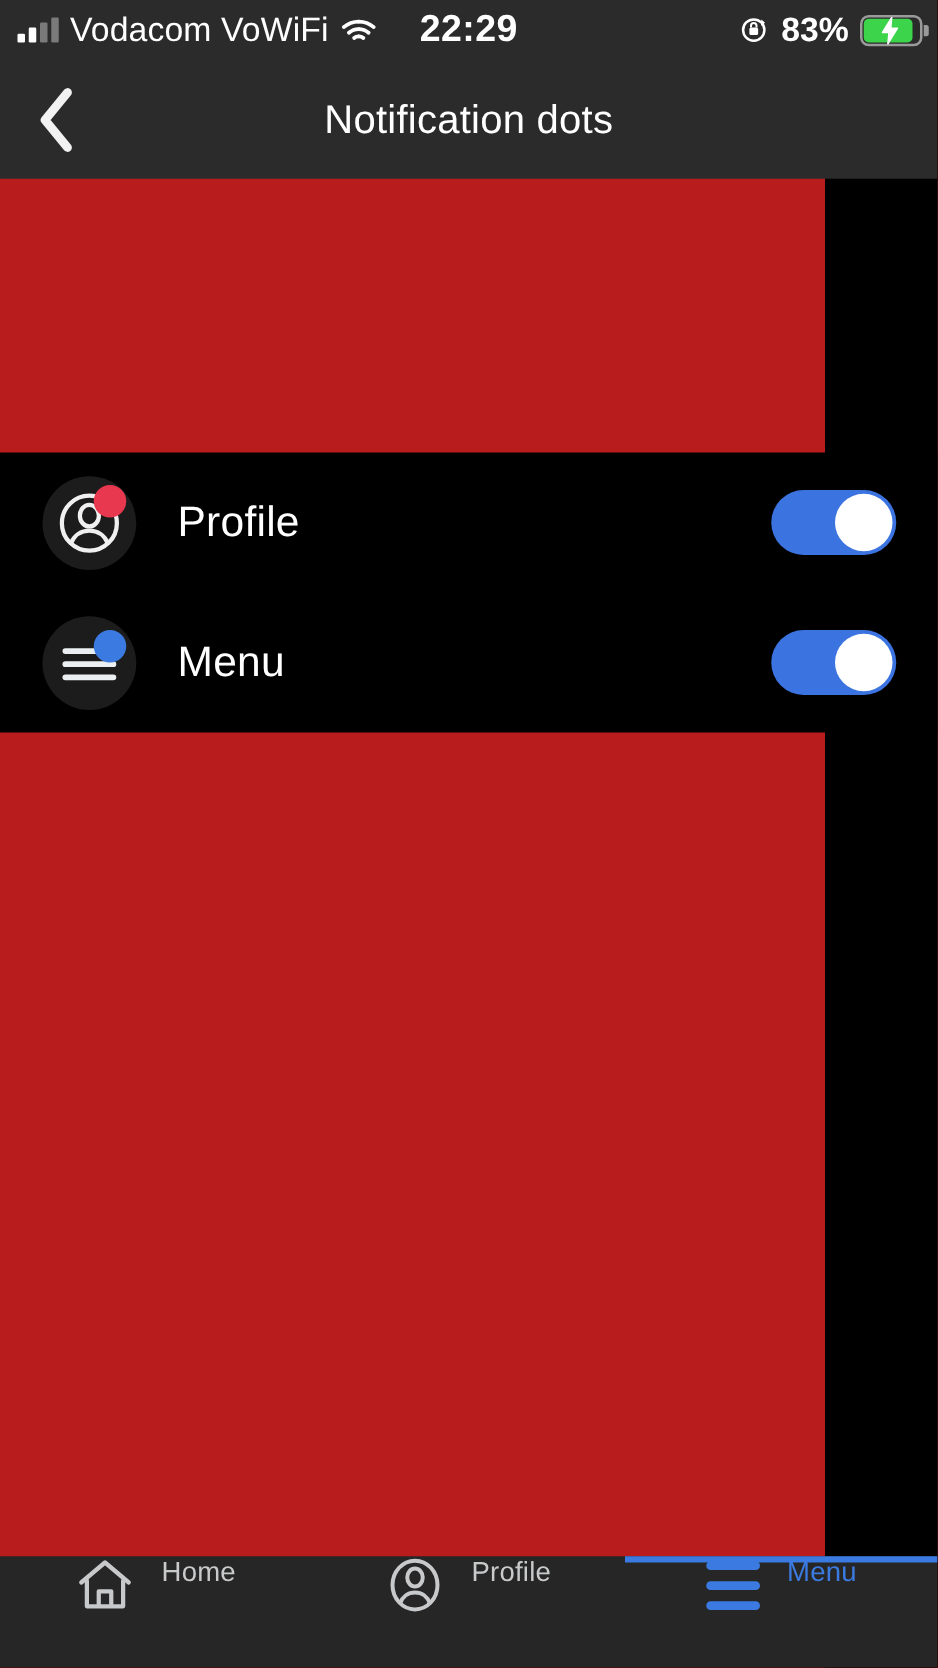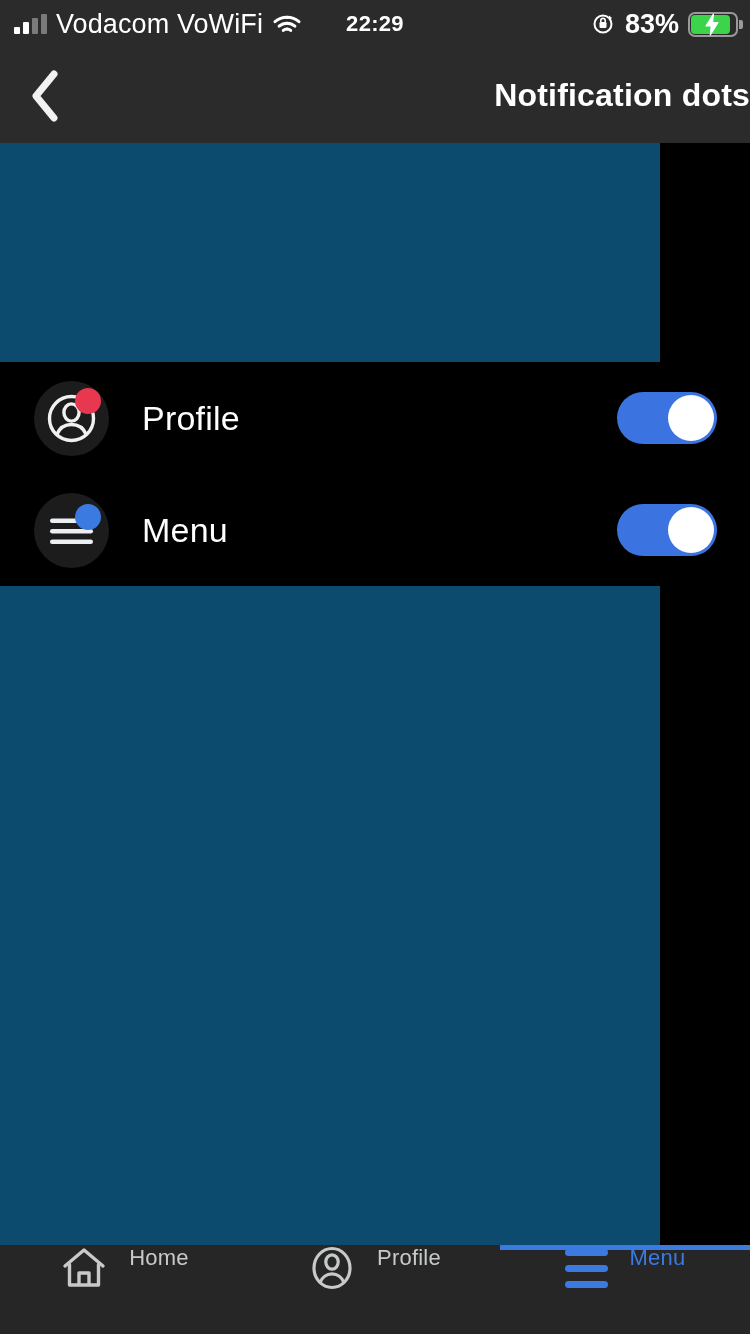--- a/index.html
+++ b/index.html
@@ -2,40 +2,40 @@
 <html><head>
 <meta charset="utf-8">
 <style>
   * { margin:0; padding:0; box-sizing:border-box; }
   html, body {
     width:750px; height:1334px;
     background:#000;
     font-family:"Liberation Sans", sans-serif;
     overflow:hidden;
   }
-  .phone { position:relative; width:660px; height:1334px; background:#0c4a6e; }
+  .phone { position:relative; width:660px; height:1334px; background:#b91c1c; }
 
   
   .statusbar{
     position:absolute; top:0; left:0; width:750px; height:48px;
     background:#2b2b2b; color:#fff;
     display:flex; align-items:center;
   }
   .sb-left{ display:flex; align-items:center; padding-left:14px; gap:9px; }
   .signal{ display:flex; align-items:flex-end; gap:3px; height:20px; }
   .signal i{ display:block; width:6px; background:#fff; border-radius:1px; }
   .signal i.b1{ height:7px; }
   .signal i.b2{ height:12px; }
   .signal i.b3{ height:16px; background:#7a7a7a; }
   .signal i.b4{ height:20px; background:#7a7a7a; }
   .carrier{ font-size:27px; letter-spacing:.1px; }
   .wifi{ width:30px; height:22px; display:block; }
   .sb-center{
     position:absolute; left:0; right:0; text-align:center;
-    font-size:22px; font-weight:bold; letter-spacing:.3px;
+    font-size:30px; font-weight:bold; letter-spacing:.3px;
   }
   .sb-right{
     margin-left:auto; display:flex; align-items:center;
     padding-right:12px; gap:9px;
   }
   .rotlock{ width:24px; height:24px; display:block; }
   .batt-pct{ font-size:27px;font-weight:bold; }
   .battery{ position:relative; width:50px; height:25px; }
   .battery .shell{
     position:absolute; inset:0; border:2px solid #9a9a9a;
@@ -58,22 +58,22 @@
     position:absolute; top:48px; left:0; width:750px; height:95px;
     background:#2b2b2b;
     display:flex; align-items:center;
   }
   .back-btn{
     width:90px; height:95px; display:flex;
     align-items:center; justify-content:center; cursor:pointer;
   }
   .back-btn svg{ display:block; }
   .header-title{
-    position:absolute; left:0; right:0; text-align:right;
-    color:#fff; font-size:32px; font-weight:bold; letter-spacing:.2px;
+    position:absolute; left:0; right:0; text-align:center;
+    color:#fff; font-size:32px; font-weight:normal; letter-spacing:.2px;
     pointer-events:none;
   }
 
   
   .desc{
     position:absolute; top:190px; left:0; width:750px; height:172px;
     background:#262626;
     padding:38px 32px 0 32px;
   }
   .desc p{

